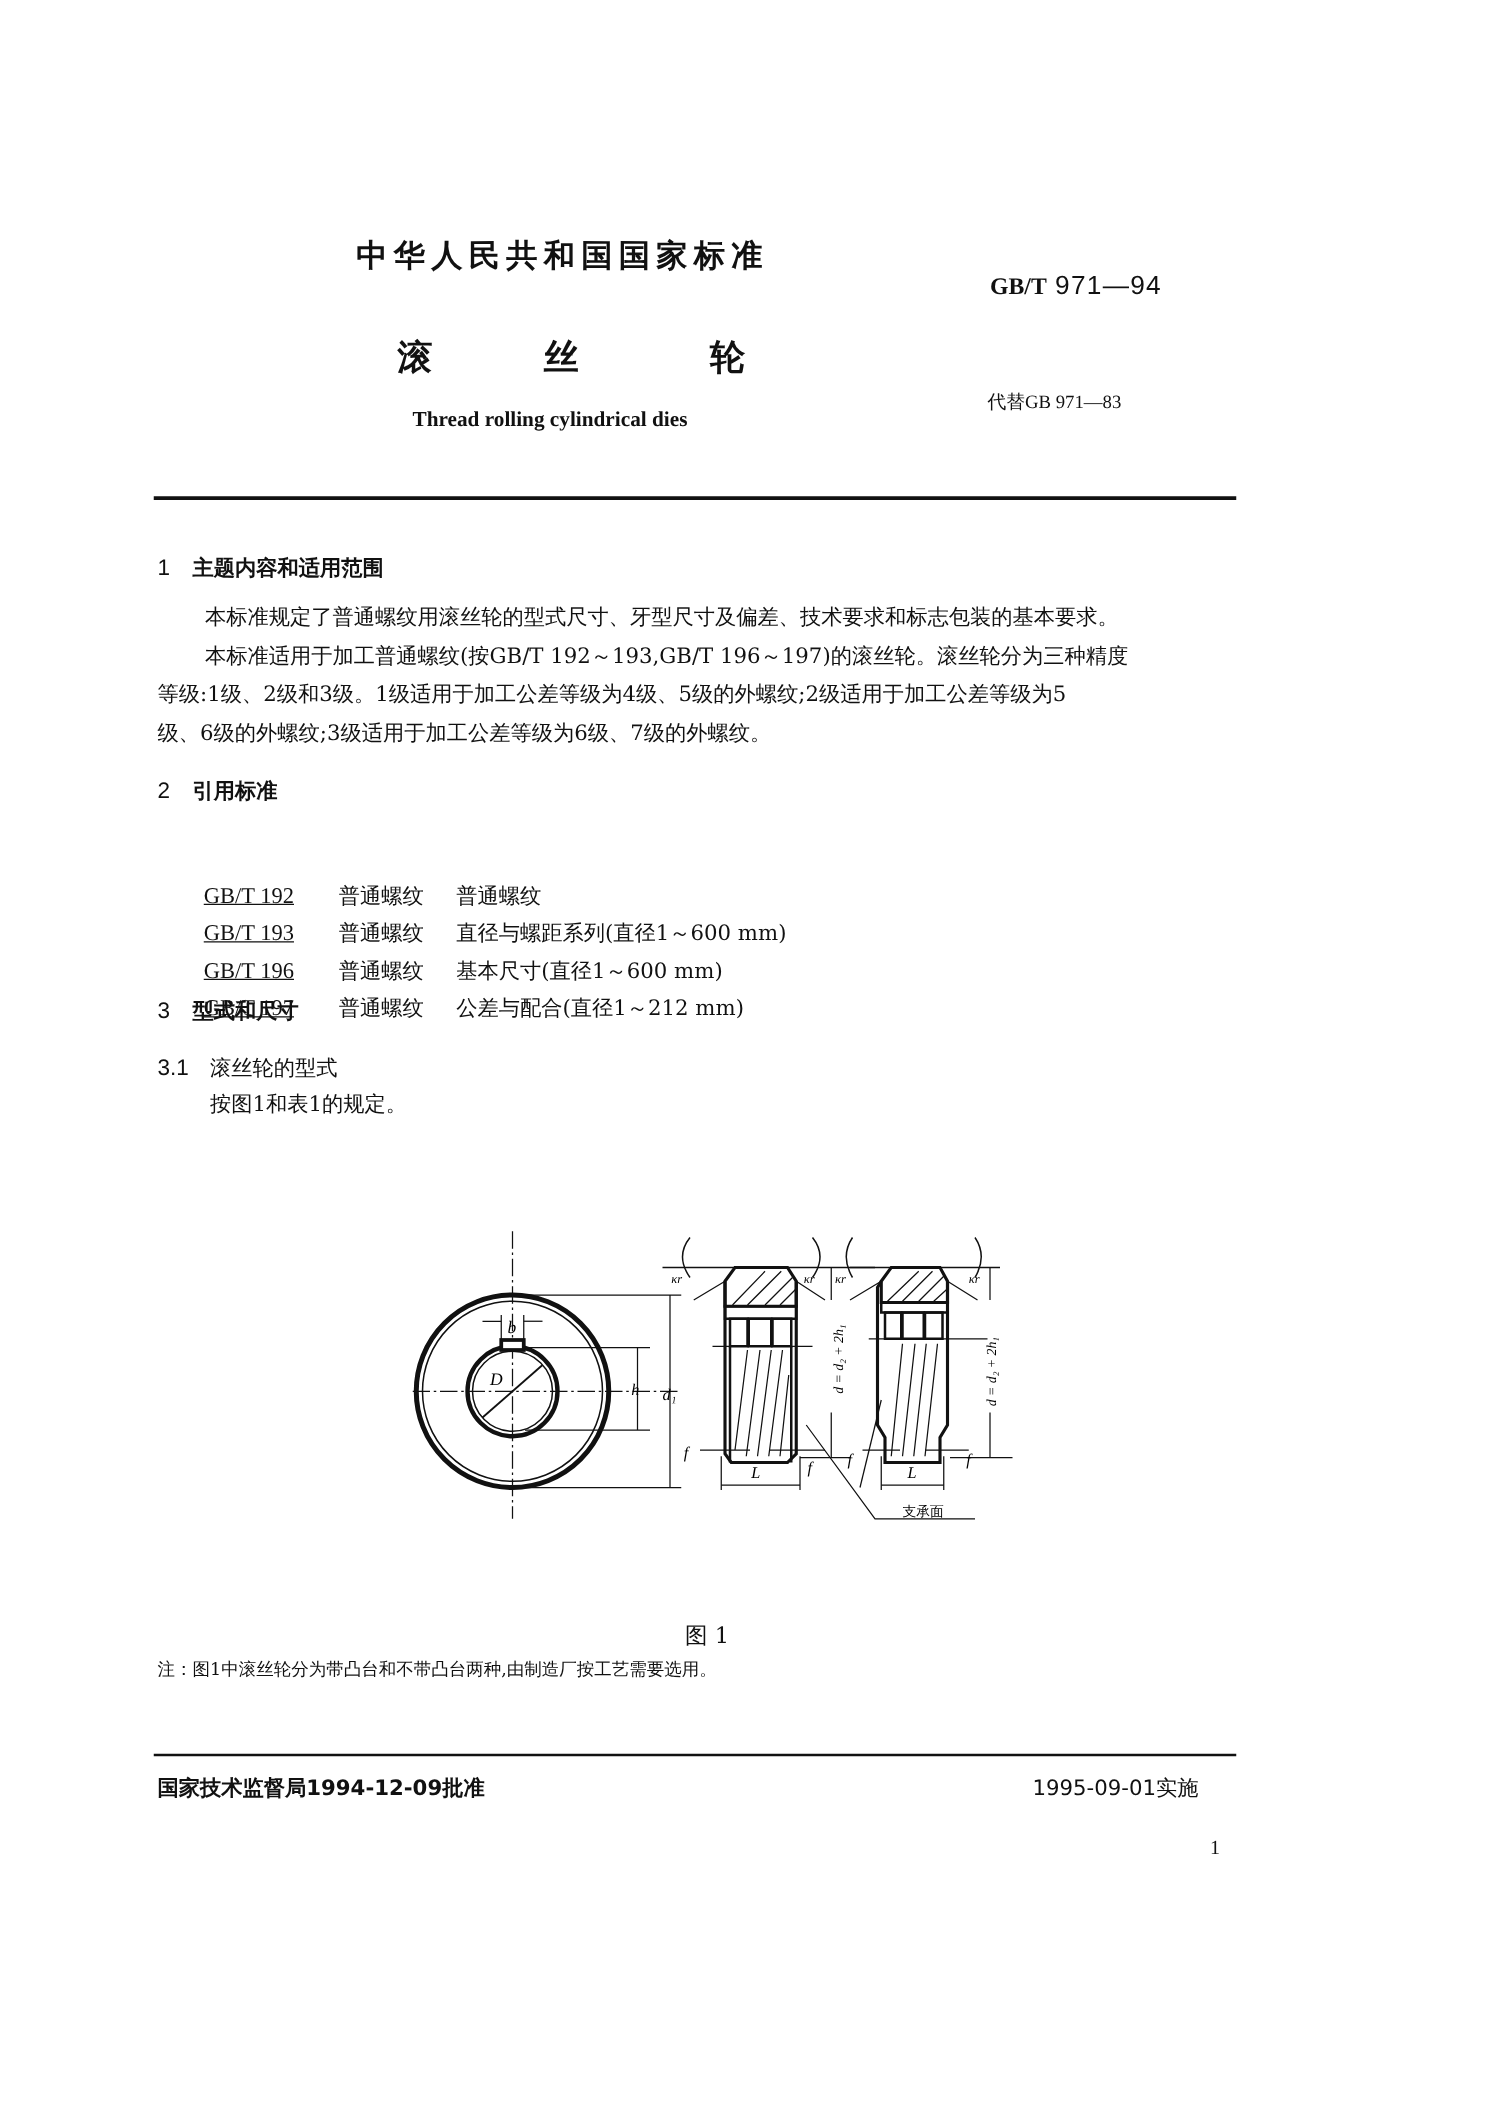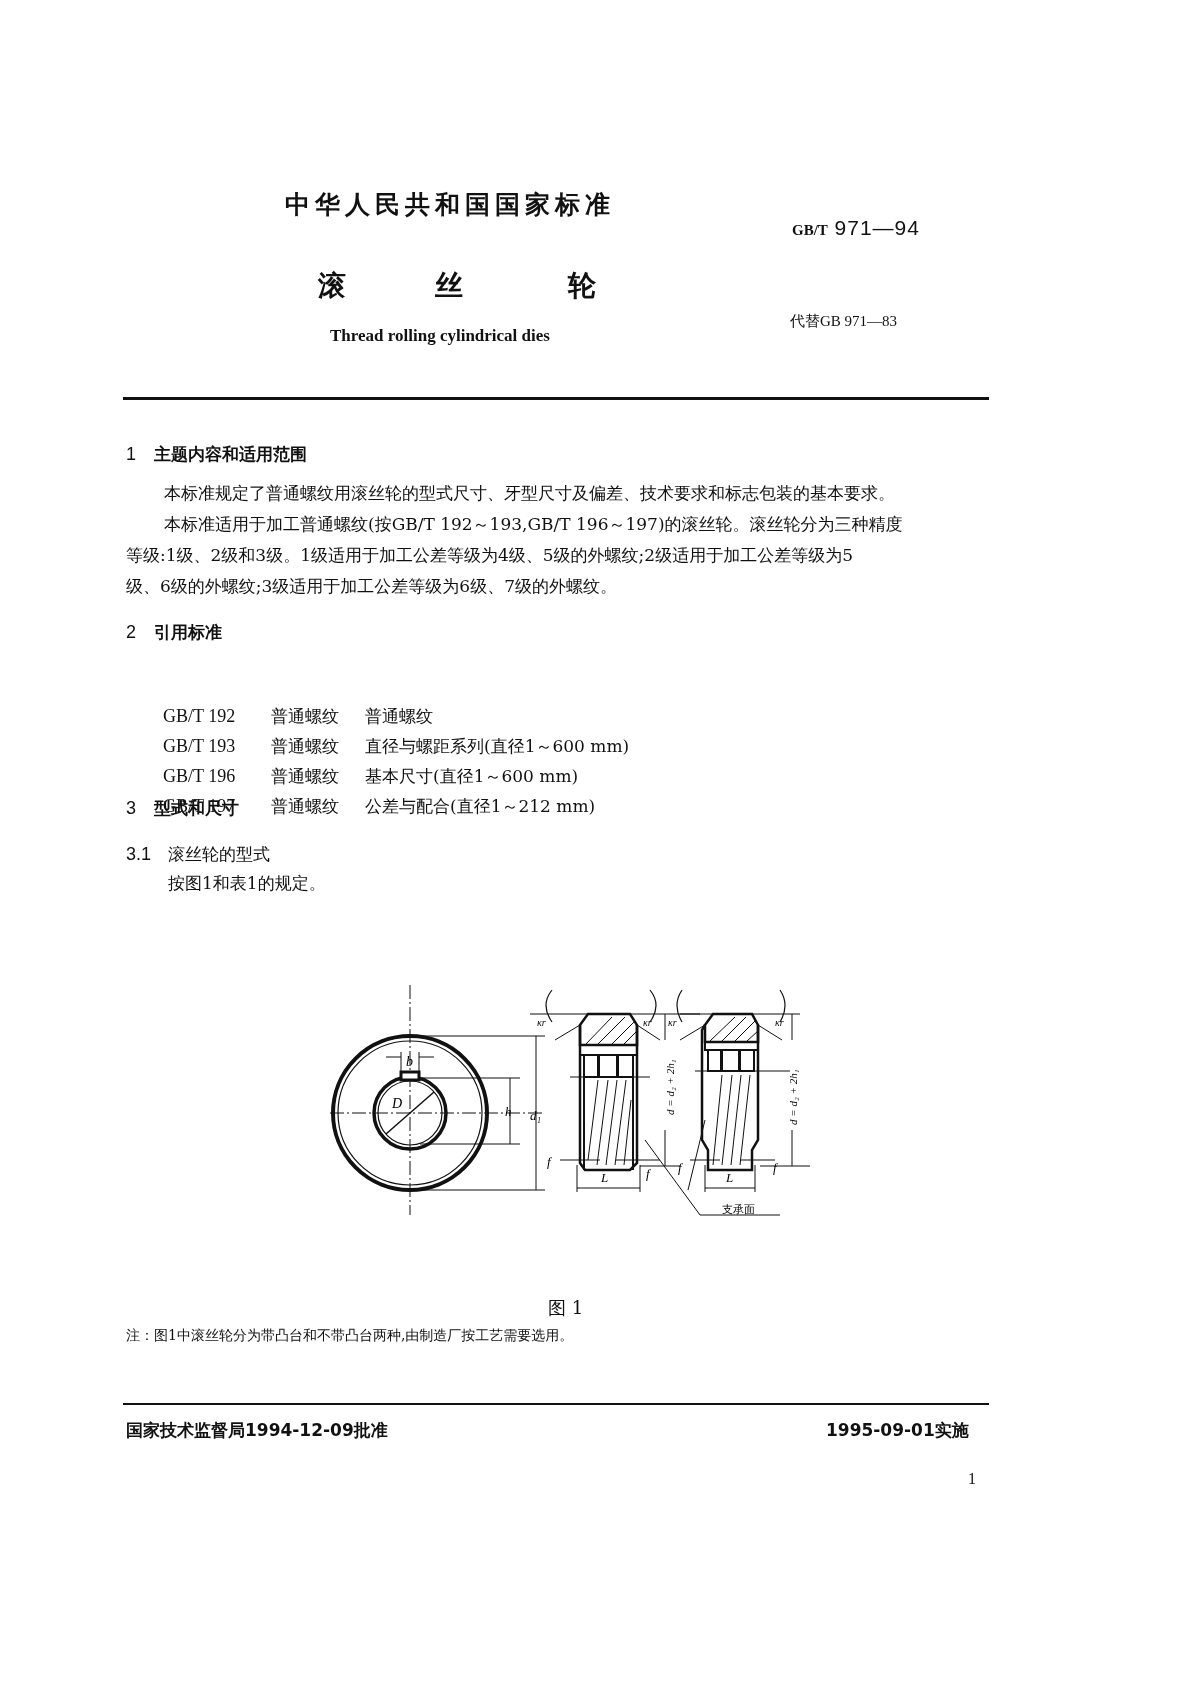--- a/index.html
+++ b/index.html
@@ -1,35 +1,35 @@
 <!DOCTYPE html>
 <html><head>
 <meta charset="utf-8">
 <style>
   html, body { margin: 0; padding: 0; background: #ffffff; }
   body { width: 1191px; height: 1684px; position: relative; overflow: hidden; color: #111; font-family: "DejaVu Serif", serif; }
   .abs { position: absolute; white-space: nowrap; }
   .country { left: 285px; top: 188px; font-family: Liberation Sans, sans-serif; font-weight: bold; font-size: 25px; letter-spacing: 5px; }
   .stdno { left: 792px; top: 216px; font-size: 21px; }
-  .stdno b { font-family: "Liberation Serif", serif; font-weight: bold; font-size: 15px; }
+  .stdno b { font-family: "Liberation Serif", serif; font-weight: bold; font-size: 19px; }
   .stdno span { font-family: "Liberation Sans", sans-serif; letter-spacing: 1px; }
   .title-cn { top: 267px; font-family: "DejaVu Sans", sans-serif; font-weight: bold; font-size: 28px; }
   .replace { left: 790px; top: 280px; font-size: 15px; font-family: "Liberation Serif", serif; margin-top: 32px; }
   .title-en { left: 330px; top: 326px; font-family: "Liberation Serif", serif; font-weight: bold; font-size: 17px; }
   .rule { left: 123px; width: 866px; height: 3px; background: #111; }
   .h { font-family: "DejaVu Sans", sans-serif; font-weight: bold; font-size: 17px; }
   .h .num { display: inline-block; width: 28px; font-weight: normal; font-family: "Liberation Sans", sans-serif; font-size: 18px; }
   .p { font-size: 17px; font-family: "DejaVu Serif", serif; }
   .ref { left: 163px; font-size: 17px; font-family: "DejaVu Serif", serif; }
-  .ref .c1 { display: inline-block; width: 108px; font-family: "Liberation Serif", serif; font-size: 18px; }
+  .ref .c1 { display: inline-block; width: 108px; font-family: "Liberation Serif", serif; font-size: 18px; text-decoration: underline; }
   .ref .c2 { display: inline-block; width: 94px; margin-top: 44px; }
   .fig-cap { left: 548px; top: 1296px; font-size: 18px; }
   .note { left: 126px; top: 1327px; font-size: 14px; }
   .footer-l { left: 126px; top: 1419px; font-family: "DejaVu Sans", sans-serif; font-weight: bold; font-size: 17px; }
-  .footer-r { left: 826px; top: 1419px; font-family: "DejaVu Sans", sans-serif; font-weight: bold; font-size: 17px; text-align: right; }
+  .footer-r { left: 826px; top: 1419px; font-family: "DejaVu Sans", sans-serif; font-weight: normal; font-size: 17px; text-align: right; }
   .pageno { left: 968px; top: 1470px; font-family: "Liberation Serif", serif; font-size: 16px; }
   svg text { font-family: "Liberation Serif", serif; font-style: italic; }
 </style>
 </head>
 <body>
 
 <div class="abs country">中华人民共和国国家标准</div>
 <div class="abs stdno">
   <b>GB/T</b>
   <span>971—94</span>

